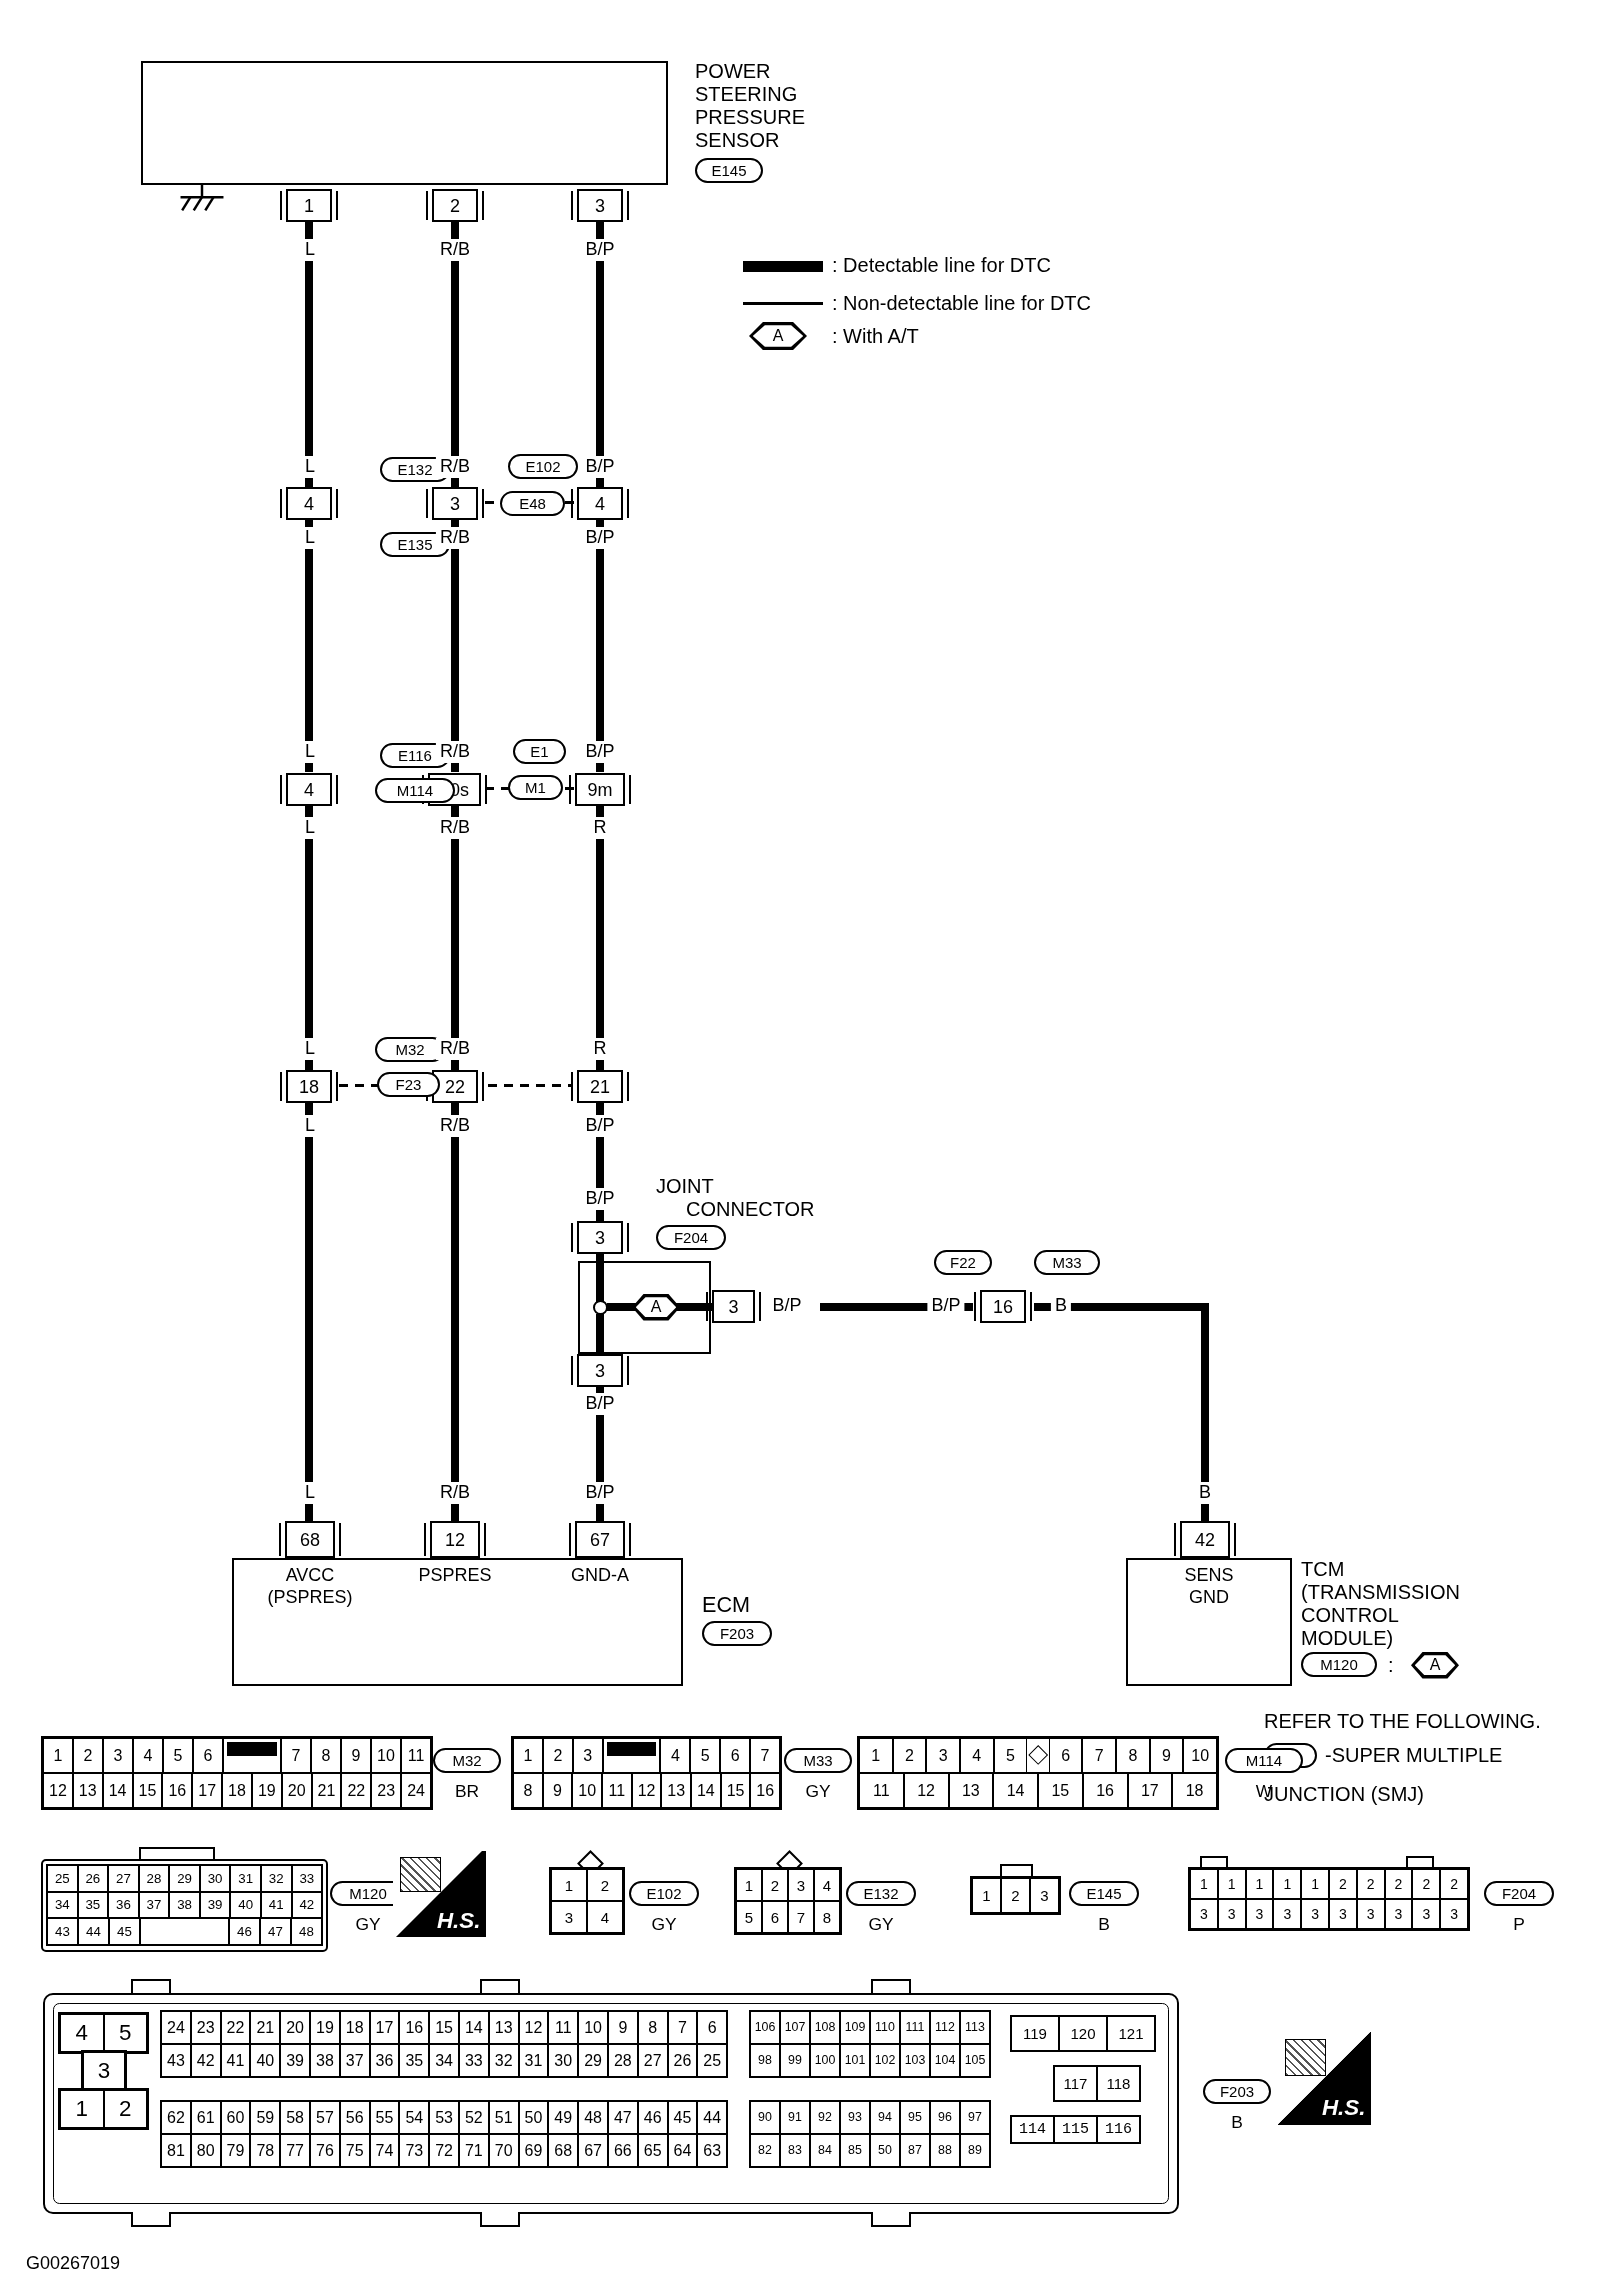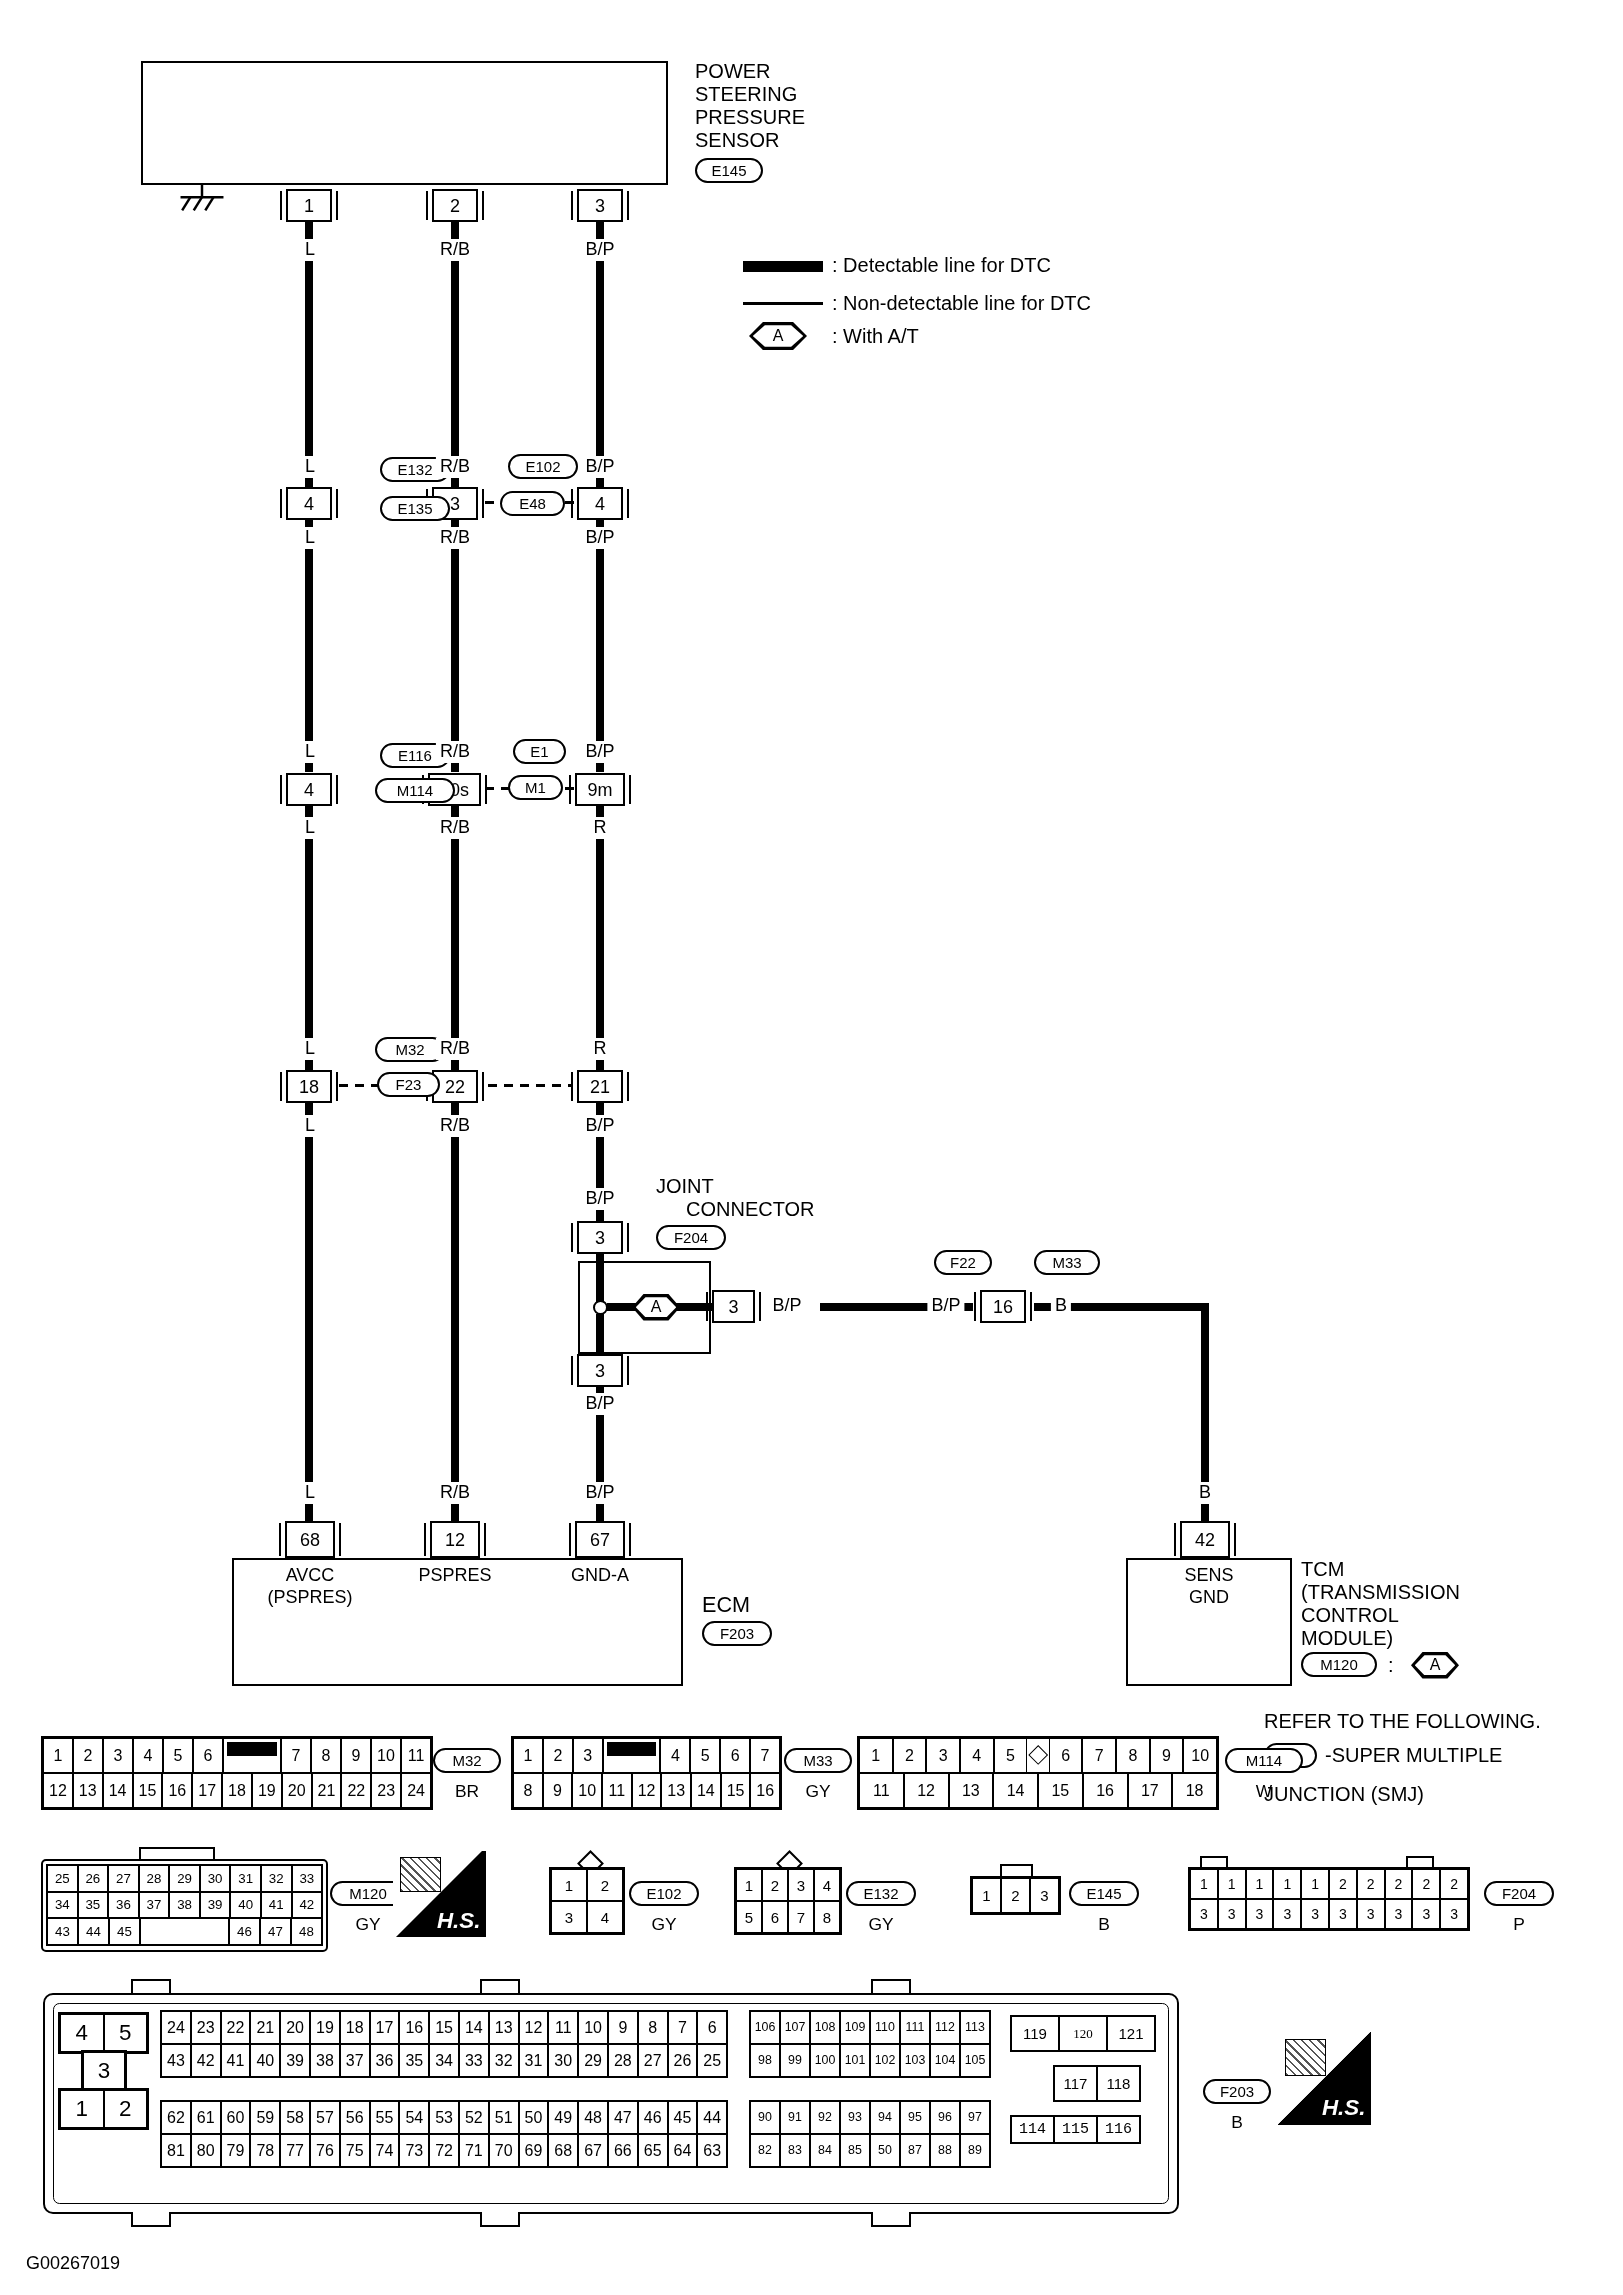--- a/index.html
+++ b/index.html
@@ -172,21 +172,21 @@
       <span>A</span>
     </div>
 
   <div class="oval" style="left:695px;top:158px;width:68px">
       <span>E145</span>
     </div>
 
   <div class="oval" style="left:380px;top:457px;width:70px">
       <span>E132</span>
     </div>
-  <div class="oval" style="left:380px;top:496px;width:70px">
+  <div class="oval" style="left:380px;top:532px;width:70px">
       <span>E135</span>
     </div>
   <div class="oval" style="left:508px;top:454px;width:70px">
       <span>E102</span>
     </div>
   <div class="oval" style="left:500px;top:491px;width:65px">
       <span>E48</span>
     </div>
 
   <div class="oval" style="left:380px;top:743px;width:70px">
@@ -686,21 +686,21 @@
         <div class="pg-cell" style="font-size: 12.4px;">50</div>
         <div class="pg-cell" style="font-size: 12.4px;">87</div>
         <div class="pg-cell" style="font-size: 12.4px;">88</div>
         <div class="pg-cell" style="font-size: 12.4px;">89</div>
       </div>
     </div>
 
   <div class="pingrid" style="left:1010px;top:2015px;width:146px;border-width:1.7px">
       <div class="pg-row" style="height: 35px;">
         <div class="pg-cell" style="font-size: 15px;">119</div>
-        <div class="pg-cell" style="font-size: 13px; font-family: Liberation Serif, serif;">120</div>
+        <div class="pg-cell" style="font-size: 15px;">120</div>
         <div class="pg-cell" style="font-size: 15px;">121</div>
       </div>
     </div>
   <div class="pingrid" style="left:1053px;top:2065px;width:88px;border-width:1.7px">
       <div class="pg-row" style="height: 35px;">
         <div class="pg-cell" style="font-size: 15px;">117</div>
         <div class="pg-cell" style="font-size: 15px;">118</div>
       </div>
     </div>
   <div class="pingrid" style="left:1010px;top:2115px;width:131px;border-width:1.7px">

